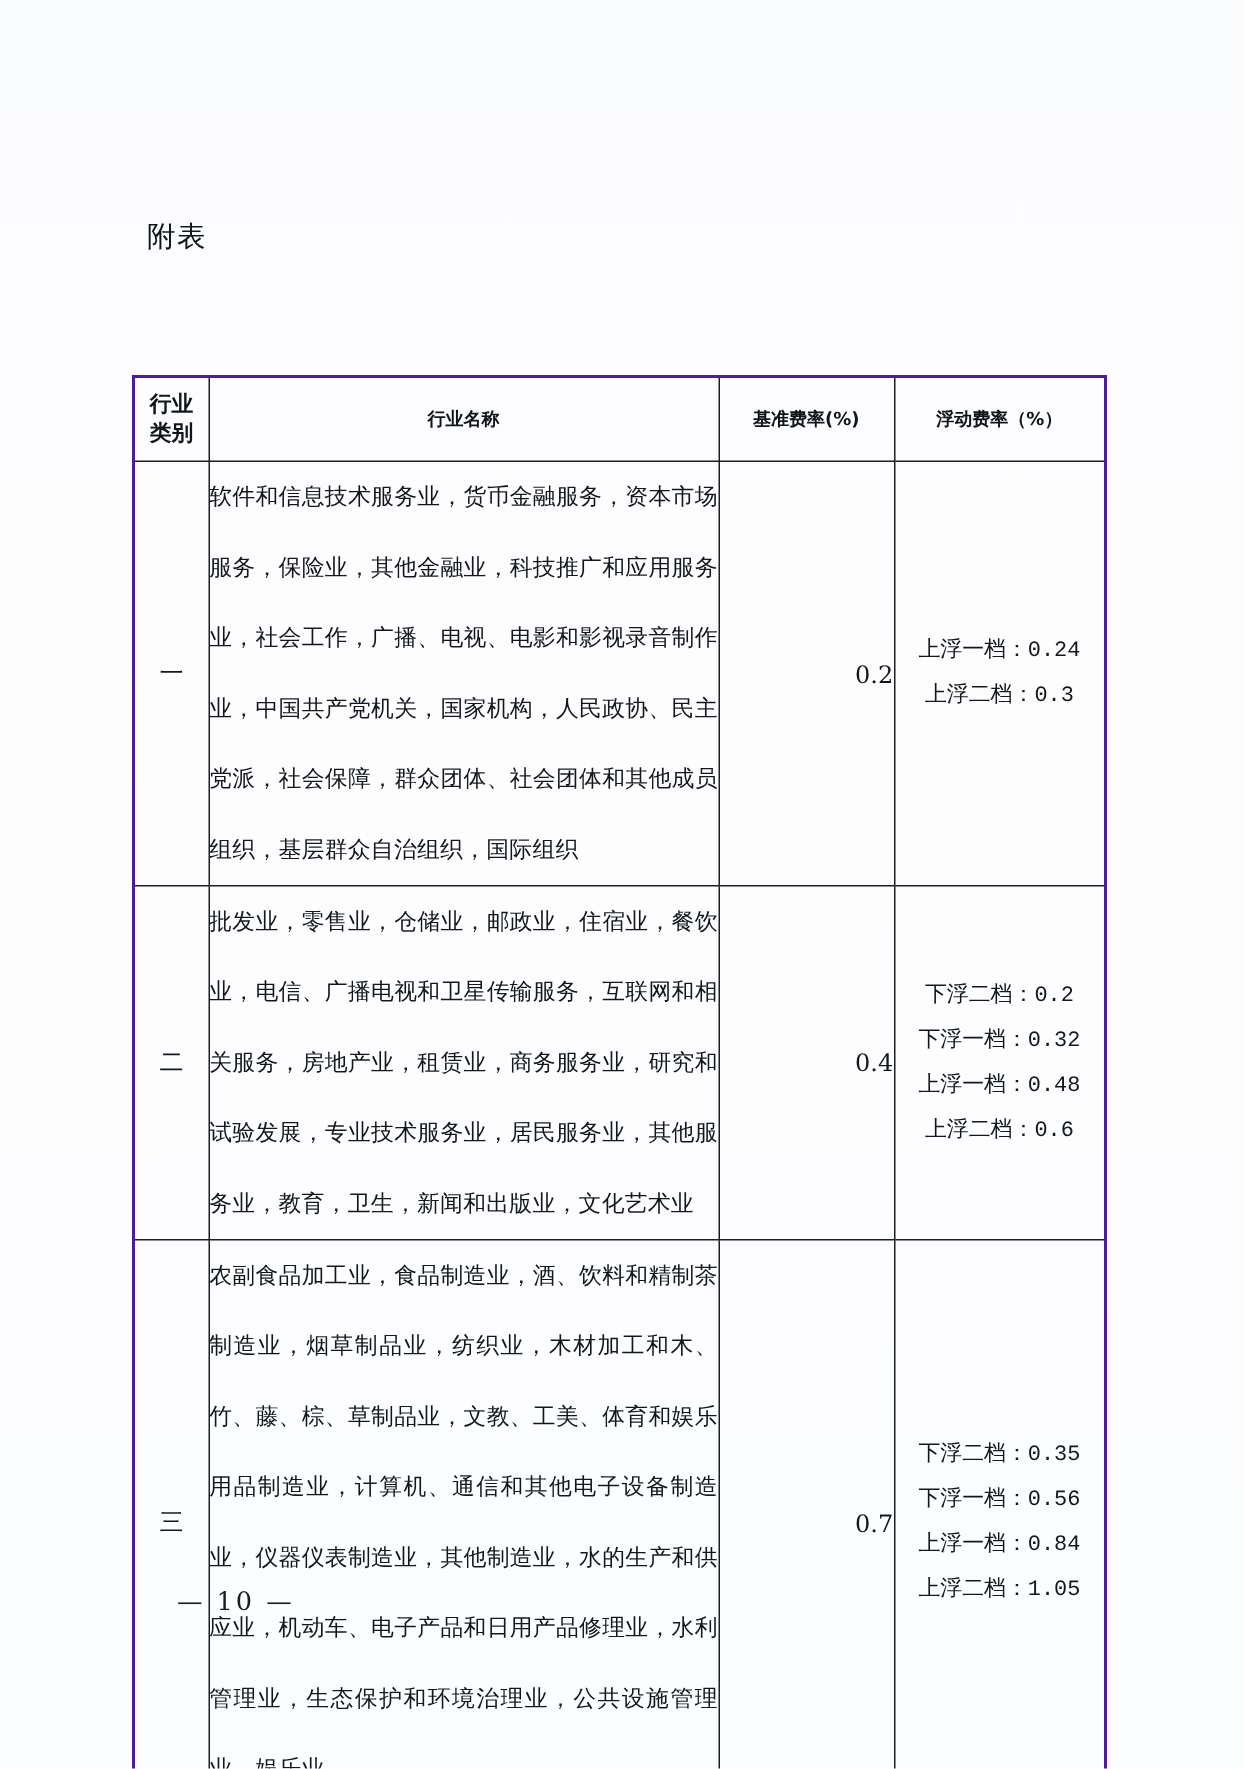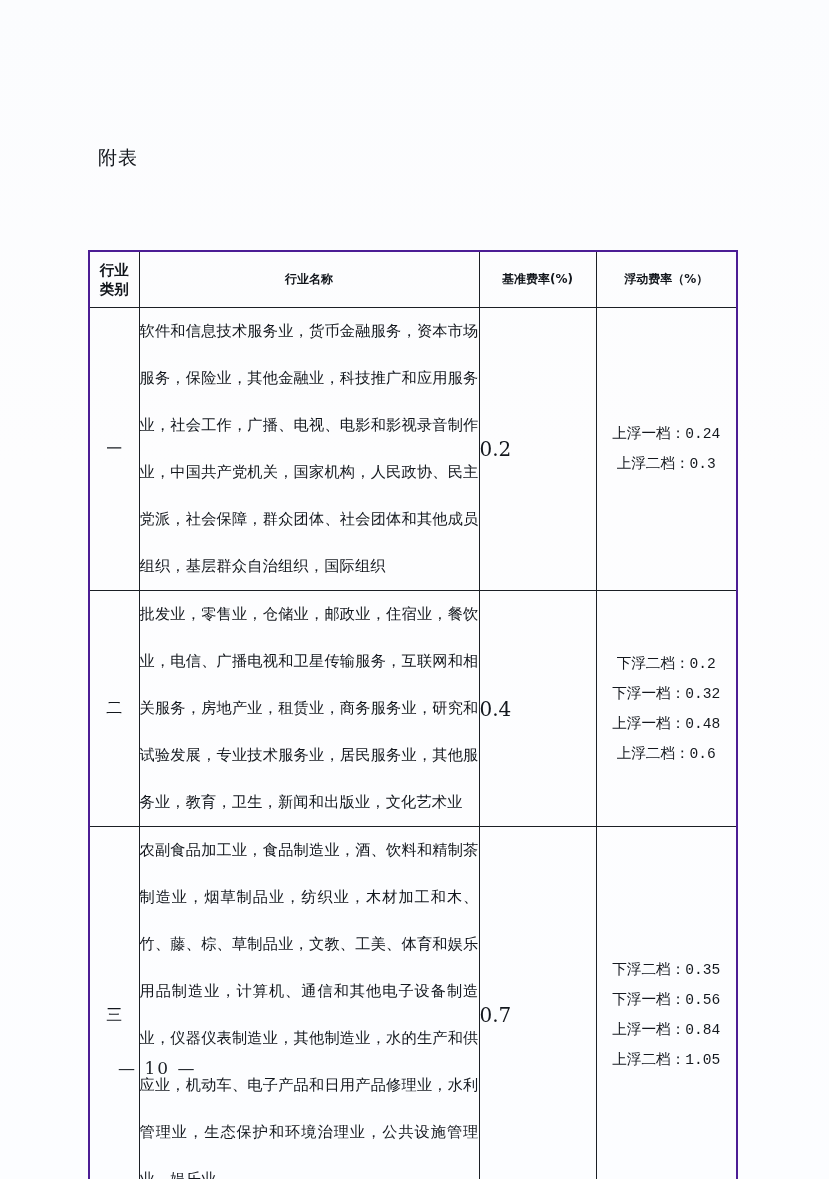--- a/index.html
+++ b/index.html
@@ -105,23 +105,23 @@
     padding: 14px 12px 14px 15px;
     font-family: "DejaVu Serif", serif;
     font-size: 15.2px;
     line-height: 47px;
     letter-spacing: 0.2px;
     text-align: justify;
     text-justify: inter-character;
     color: #14181e;
   }
   .base-cell {
-    text-align: left;
-    font-family: "DejaVu Serif", serif;
-    font-size: 20px;
+    text-align: right;
+    font-family: "DejaVu Serif", serif;
+    font-size: 16px;
     color: #14181e;
   }
   .float-cell {
     padding: 0 6px 0 10px;
     font-family: Liberation Mono, monospace;
     font-size: 14.6px;
     line-height: 30px;
     color: #14181e;
     white-space: nowrap;
     text-align: center;

